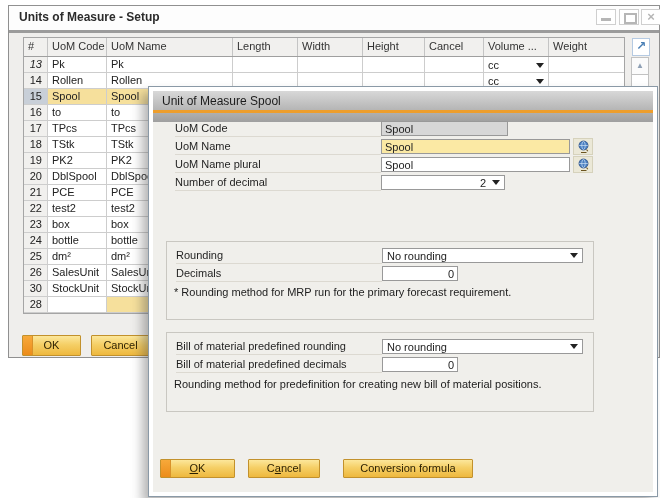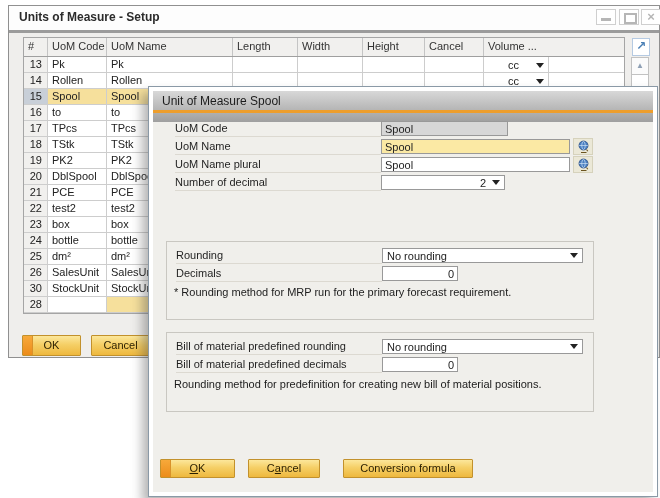--- a/index.html
+++ b/index.html
@@ -25,21 +25,21 @@
   .hc{box-sizing:border-box;border-right:1px solid #c4c4c4;padding:2px 0 0 4px;color:#333;overflow:hidden;white-space:nowrap;}
   .hc:last-child{border-right:none;}
   .gr{display:flex;height:16px;}
   .gc{box-sizing:border-box;border-right:1px solid #cdcdcd;border-bottom:1px solid #cdcdcd;
       padding:1px 2px 0 4px;overflow:hidden;white-space:nowrap;background:#fff;}
   .gc:last-child{border-right:none;}
   .gc.num{background:#f1f0ee;text-align:right;padding-right:5px;}
   .gc.selnum{background:#c8cfd8;}
   .gc.hl{background:#f6e09c;}
   .ddcell{display:flex;align-items:center;}
-  .ddcell span:first-child{flex:1;margin-left:20px;}
+  .ddcell span:first-child{flex:1;}
   .tri{width:0;height:0;border-left:4px solid transparent;border-right:4px solid transparent;
        border-top:5px solid #222;margin-right:2px;}
 
   
   #expand-icon{position:absolute;left:623px;top:32px;width:18px;height:18px;background:#fff;
                border:1px solid #b5cae2;box-sizing:border-box;color:#4a7fb5;font-size:12px;
                text-align:center;line-height:15px;font-weight:bold;}
   #v-scroll{position:absolute;left:622px;top:51px;width:18px;height:254px;background:#f3f3f3;
             border:1px solid #c2c2c2;box-sizing:border-box;}
   #scroll-up{height:16px;background:#fbfbfb;border-bottom:1px solid #c2c2c2;text-align:center;
@@ -111,24 +111,25 @@
     <div id="grid">
       <div id="grid-head">
           <div class="hc" style="width: 24px;">#</div>
           <div class="hc" style="width: 59px;">UoM Code</div>
           <div class="hc" style="width: 126px;">UoM Name</div>
           <div class="hc" style="width: 65px;">Length</div>
           <div class="hc" style="width: 65px;">Width</div>
           <div class="hc" style="width: 62px;">Height</div>
           <div class="hc" style="width: 59px;">Cancel</div>
           <div class="hc" style="width: 65px;">Volume ...</div>
+          <div class="hc" style="width: 75px;">Weight</div>
         </div>
       <div id="grid-body">
           <div class="gr">
-            <div class="gc num" style="width: 24px;">13</div>
+            <div class="gc num" style="width: 24px; font-style: italic;">13</div>
             <div class="gc" style="width: 59px;">Pk</div>
             <div class="gc" style="width: 126px;">Pk</div>
             <div class="gc" style="width: 65px;"></div>
             <div class="gc" style="width: 65px;"></div>
             <div class="gc" style="width: 62px;"></div>
             <div class="gc" style="width: 59px;"></div>
             <div class="gc ddcell" style="width: 65px;">
               <span>cc</span>
               <span class="tri"></span>
             </div>

